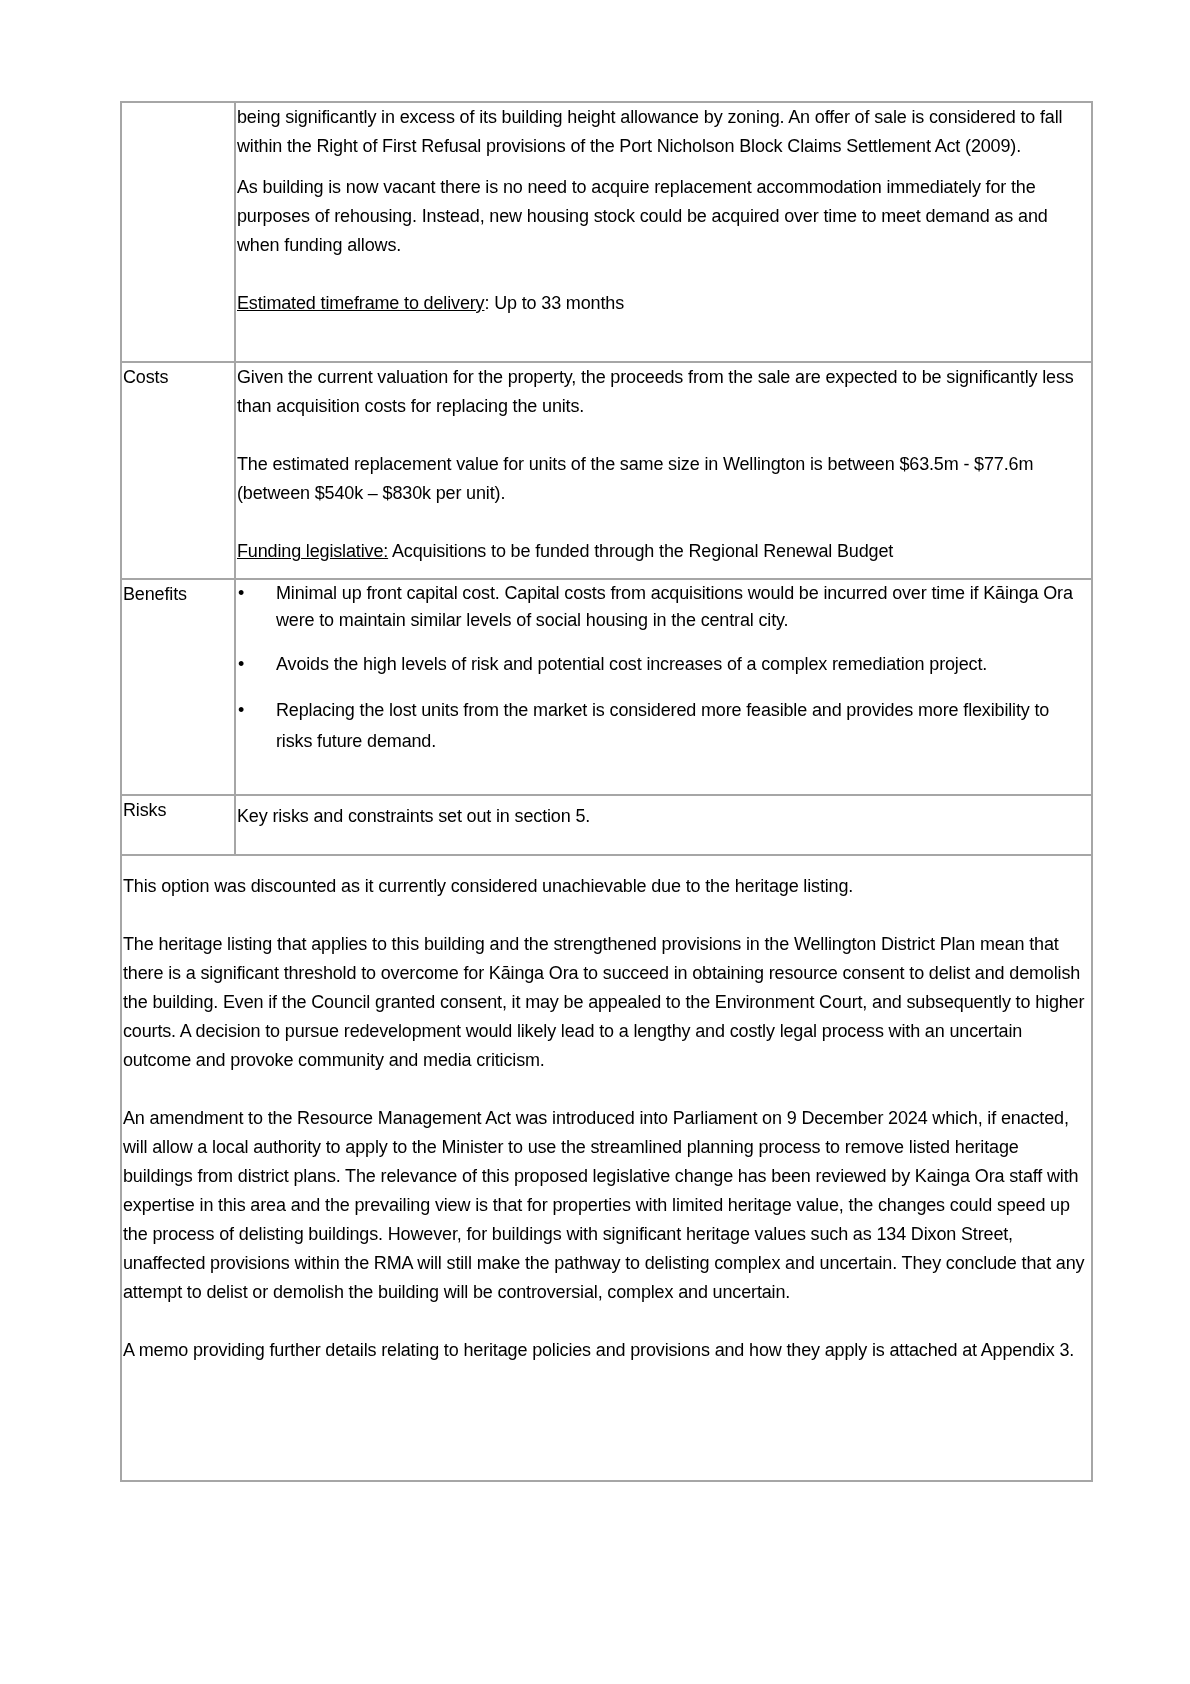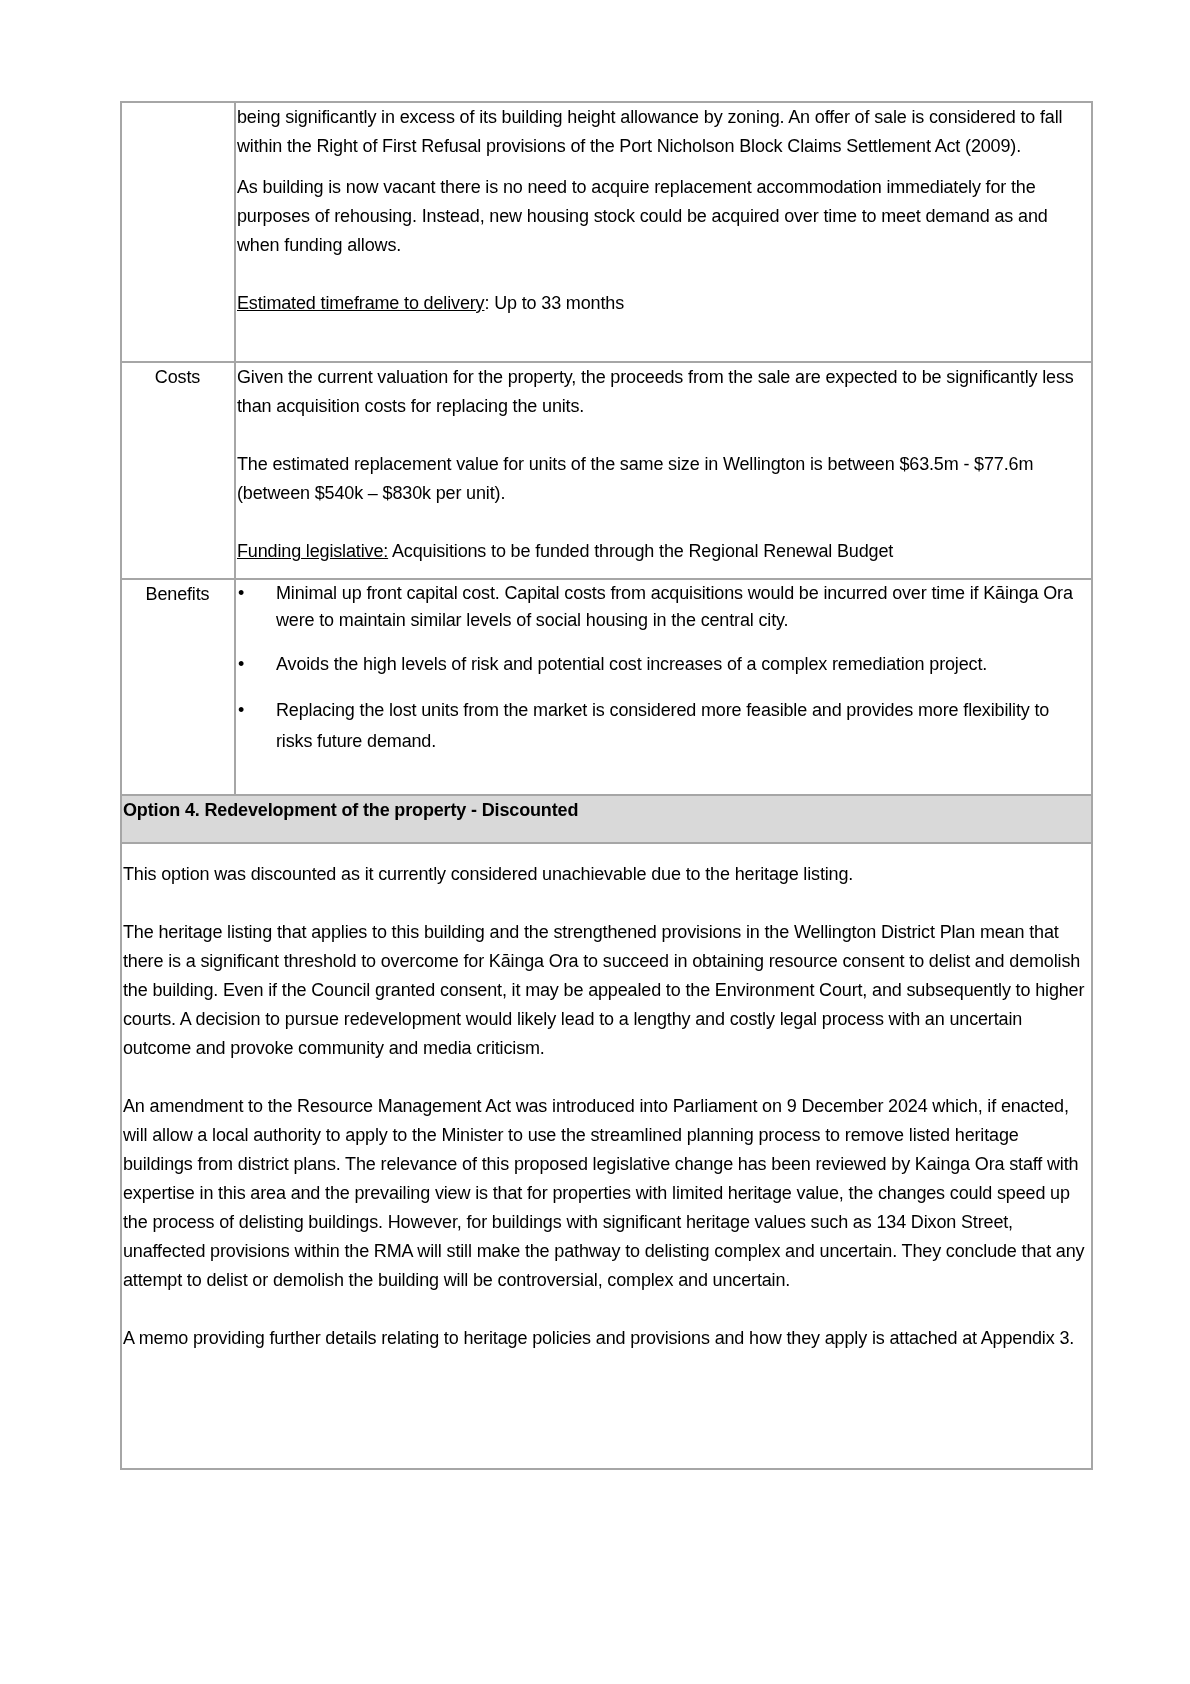--- a/index.html
+++ b/index.html
@@ -16,21 +16,21 @@
     }
     table.doc-table td {
       border: 2px solid #a6a6a6;
       vertical-align: top;
       padding: 0 2px 0 1px;
       line-height: 29px;
       letter-spacing: -0.15px;
     }
     col.c-label { width: 114px; }
     col.c-body { width: 857px; }
-    td.label-mid { vertical-align: middle; text-align: center; }
+    td.label-mid { vertical-align: middle; }
     td.label-top { vertical-align: top; }
     p { margin: 0; }
     .gap-sm { height: 12px; }
     .gap-lg { height: 29px; }
     .u { text-decoration: underline; }
     .bold { font-weight: bold; }
     tr.row-cont td { height: 258px; }
     tr.row-costs td { height: 215px; }
     tr.row-benefits td { height: 214px; }
     tr.row-risks td { height: 52px; }
@@ -79,24 +79,25 @@
       <td class="label-mid">Benefits</td>
       <td class="body">
         <ul class="bullets">
           <li><span class="bullet">•</span><span>Minimal up front capital cost. Capital costs from acquisitions would be incurred over time if Kāinga Ora were to maintain similar levels of social housing in the central city.</span></li>
           <li><span class="bullet">•</span><span>Avoids the high levels of risk and potential cost increases of a complex remediation project.</span></li>
           <li><span class="bullet">•</span><span>Replacing the lost units from the market is considered more feasible and provides more flexibility to risks future demand.</span></li>
         </ul>
       </td>
     </tr>
 
+    <tr class="row-risks">
+      <td class="label-top">Risks</td>
+      <td class="body">Key risks and constraints set out in section 5.</td>
+    </tr>
 
-    <tr class="row-header">
-      <td colspan="2" class="bold">Option 4. Redevelopment of the property - Discounted</td>
-    </tr>
 
     <tr class="row-discount">
       <td colspan="2">
         <p>This option was discounted as it currently considered unachievable due to the heritage listing.</p>
         <div class="gap-lg"></div>
         <p>The heritage listing that applies to this building and the strengthened provisions in the Wellington District Plan mean that there is a significant threshold to overcome for Kāinga Ora to succeed in obtaining resource consent to delist and demolish the building. Even if the Council granted consent, it may be appealed to the Environment Court, and subsequently to higher courts. A decision to pursue redevelopment would likely lead to a lengthy and costly legal process with an uncertain outcome and provoke community and media criticism.</p>
         <div class="gap-lg"></div>
         <p>An amendment to the Resource Management Act was introduced into Parliament on 9 December 2024 which, if enacted, will allow a local authority to apply to the Minister to use the streamlined planning process to remove listed heritage buildings from district plans. The relevance of this proposed legislative change has been reviewed by Kainga Ora staff with expertise in this area and the prevailing view is that for properties with limited heritage value, the changes could speed up the process of delisting buildings. However, for buildings with significant heritage values such as 134 Dixon Street, unaffected provisions within the RMA will still make the pathway to delisting complex and uncertain. They conclude that any attempt to delist or demolish the building will be controversial, complex and uncertain.</p>
         <div class="gap-lg"></div>
         <p>A memo providing further details relating to heritage policies and provisions and how they apply is attached at Appendix 3.</p>

